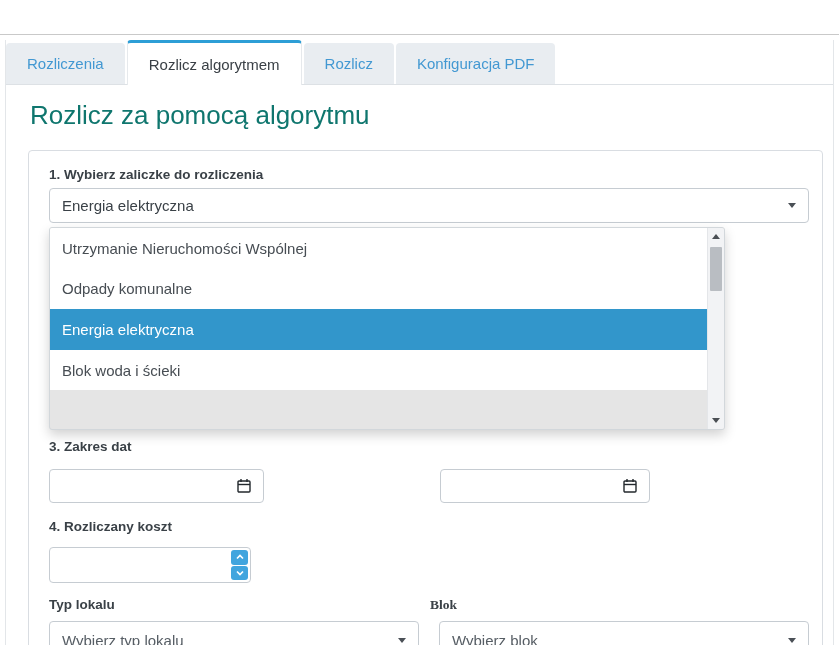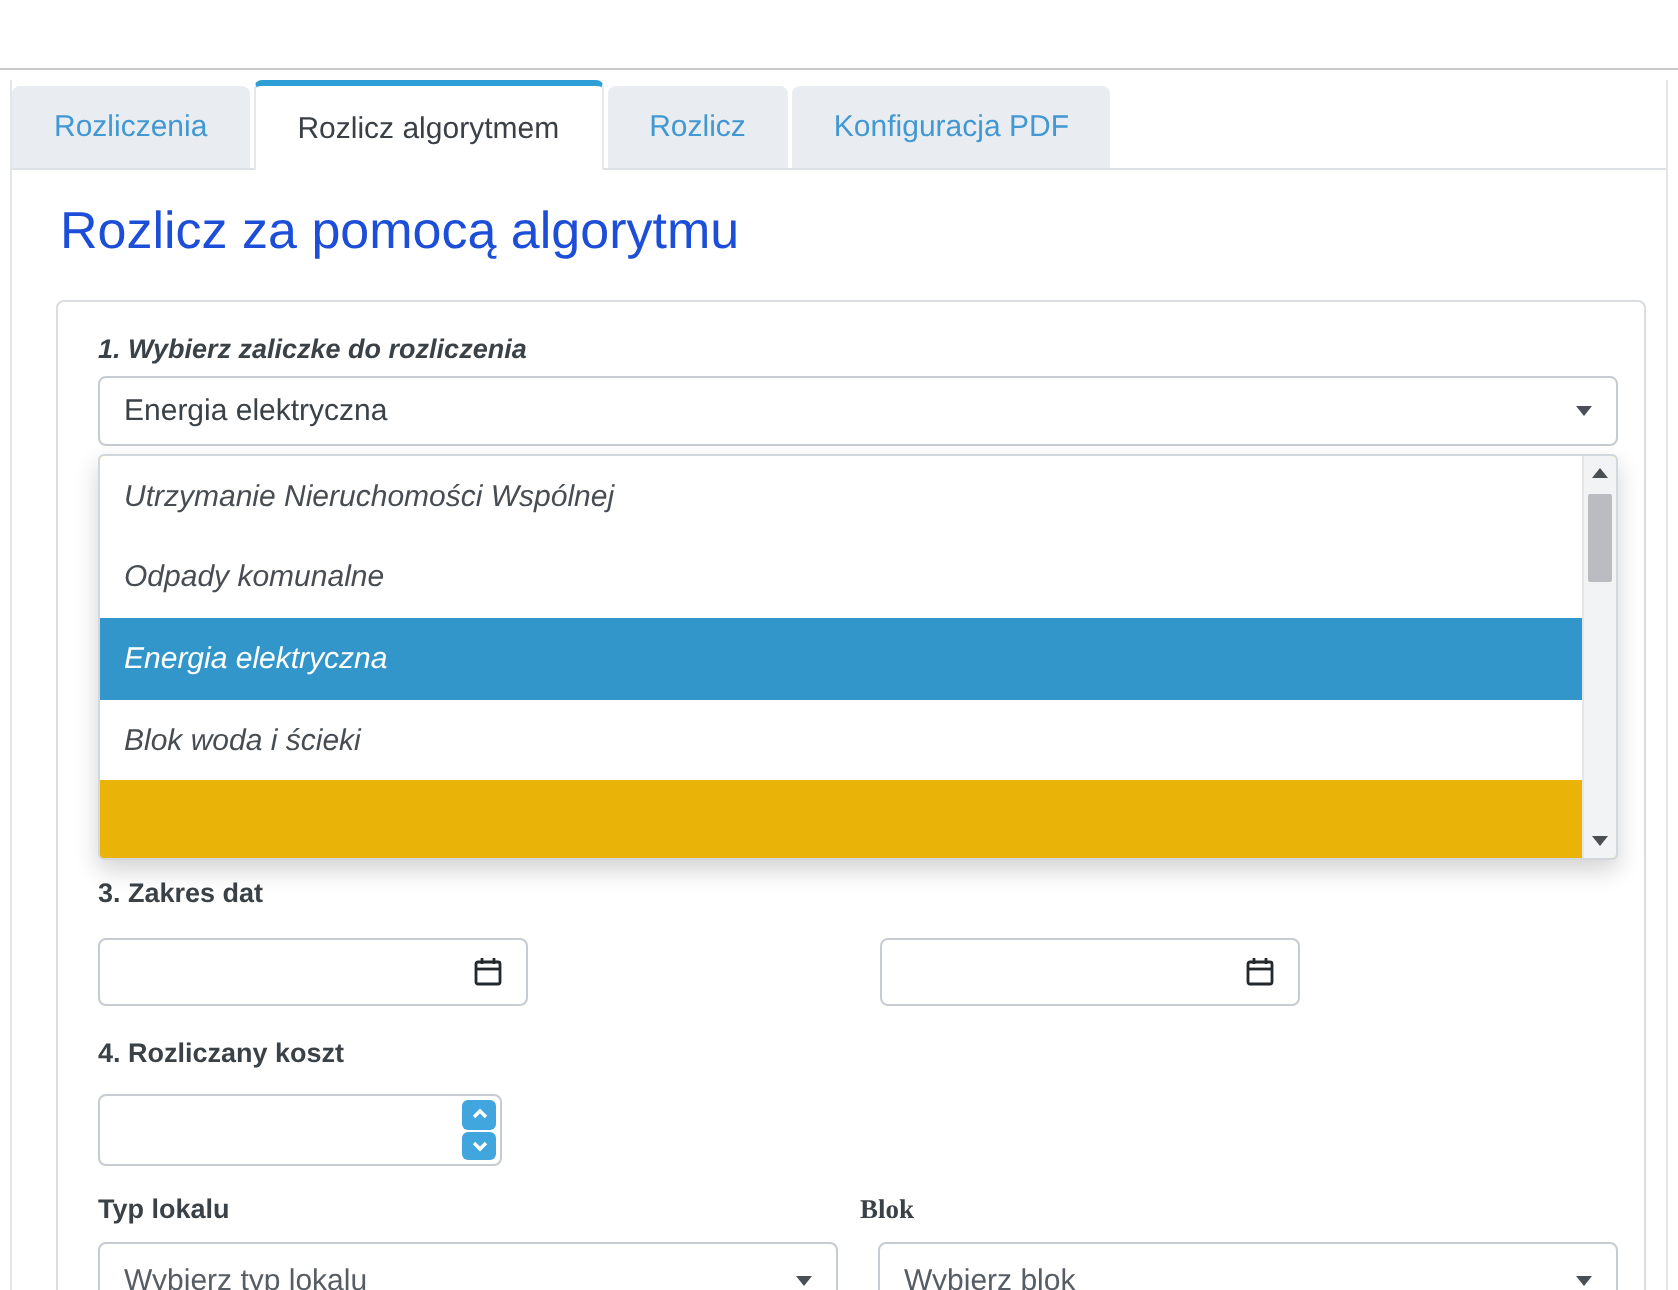--- a/index.html
+++ b/index.html
@@ -17,48 +17,48 @@
             border-bottom: 1px solid #dde1e5; display: flex; align-items: stretch; }
   .tab { margin-top: 3px; margin-right: 2px; display: flex; align-items: center;
          padding: 0 21px; background: #e9edf1; color: #4298d2; font-size: 15px;
          border-radius: 4px 4px 0 0; cursor: pointer; white-space: nowrap; }
   .tab.active { margin-top: 0; margin-bottom: -1px; background: #fff; color: #3a4046;
                 border-top: 3px solid #2d9ed6; border-left: 1px solid #e6e9ec;
                 border-right: 1px solid #e6e9ec; }
 
   
   .title { position: absolute; top: 68px; left: 30px; font-size: 26px; font-weight: 500;
-           color: #1d4ed8; letter-spacing: 0; }
+           color: #0f766e; letter-spacing: 0; }
 
   
   .panel { position: absolute; top: 118px; left: 28px; width: 795px; height: 600px;
            border: 1px solid #d9dde2; border-radius: 4px; background: #fff; }
 
   .lbl { position: absolute; font-size: 13.5px; font-weight: 700; color: #3a4147; }
-  .lbl1      { left: 20px;  top: 16px; font-style: italic; }
+  .lbl1      { left: 20px;  top: 16px; }
   .lbl-dates { left: 20px;  top: 288px; }
   .lbl-cost  { left: 20px;  top: 368px; }
   .lbl-typ   { left: 20px;  top: 446px; }
   .lbl-blok  { left: 401px; top: 446px; font-family: Liberation Serif, serif; }
 
   
   .sel { position: absolute; display: flex; align-items: center; padding: 0 12px;
          border: 1px solid #c6ccd2; border-radius: 4px; background: #fff;
          font-size: 15px; color: #3a4147; cursor: pointer; }
   .sel1     { left: 20px;  top: 37px;  width: 760px; height: 35px; }
   .sel-typ  { left: 20px;  top: 470px; width: 370px; height: 38px; color: #565d64; }
   .sel-blok { left: 410px; top: 470px; width: 370px; height: 38px; color: #565d64; }
   .caret { margin-left: auto; width: 0; height: 0;
            border-left: 4px solid transparent; border-right: 4px solid transparent;
            border-top: 5px solid #4a5056; }
 
   
-  .dropdown { position: absolute; left: 20px; top: 76px; width: 760px; height: 203px;
-              background: #eab308; border: 1px solid #d2d7db; border-radius: 3px;
-              box-shadow: 0 5px 12px rgba(0,0,0,0.18); z-index: 5; overflow: hidden; font-style: italic; }
+  .dropdown { position: absolute; left: 20px; top: 76px; width: 676px; height: 203px;
+              background: #e5e5e5; border: 1px solid #d2d7db; border-radius: 3px;
+              box-shadow: 0 5px 12px rgba(0,0,0,0.18); z-index: 5; overflow: hidden; }
   .opt { height: 40.6px; display: flex; align-items: center; padding-left: 12px;
          width: calc(100% - 17px); font-size: 15px; color: #474d53; cursor: pointer;
          background: #fff; }
   .opt.selected { background: #3296cb; color: #fff; }
 
   .sb { position: absolute; right: 0; top: 0; bottom: 0; width: 17px;
         background: #f2f3f5; border-left: 1px solid #e4e6e9; }
   .sb-btn { position: absolute; left: 0; width: 100%; height: 17px;
             display: flex; align-items: center; justify-content: center; cursor: pointer; }
   .sb-up { top: 0; } .sb-down { bottom: 0; }

